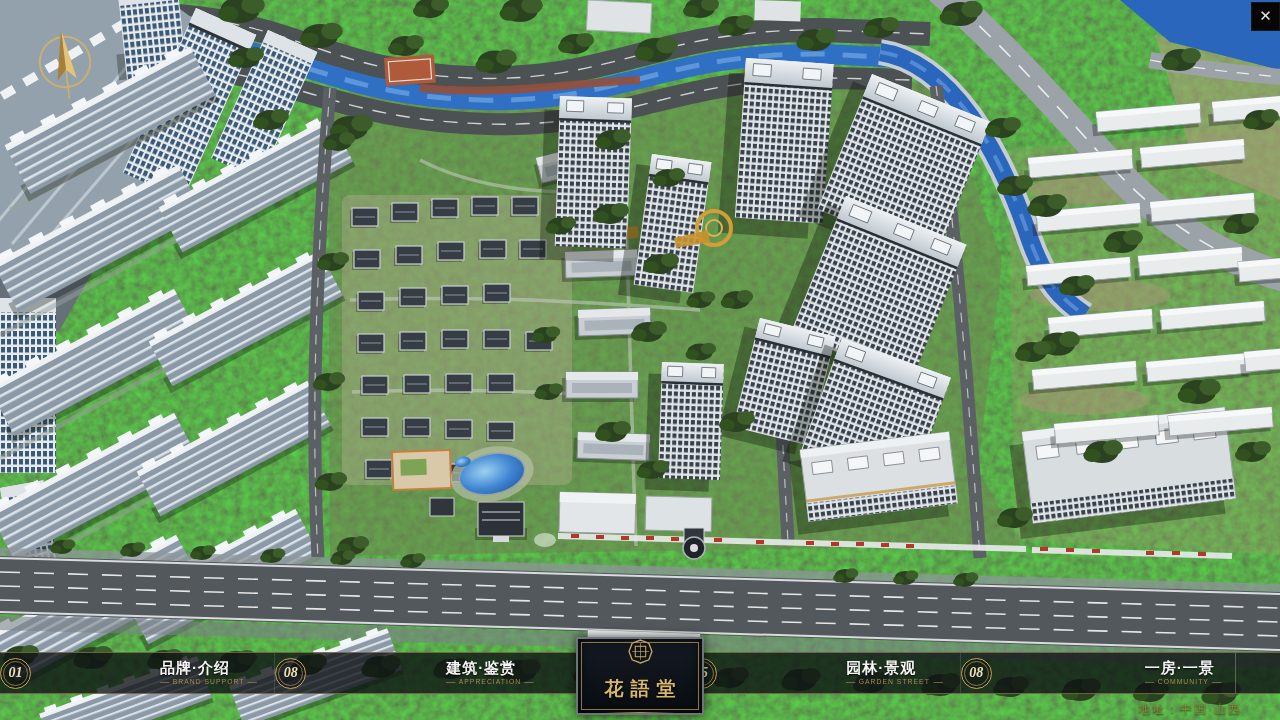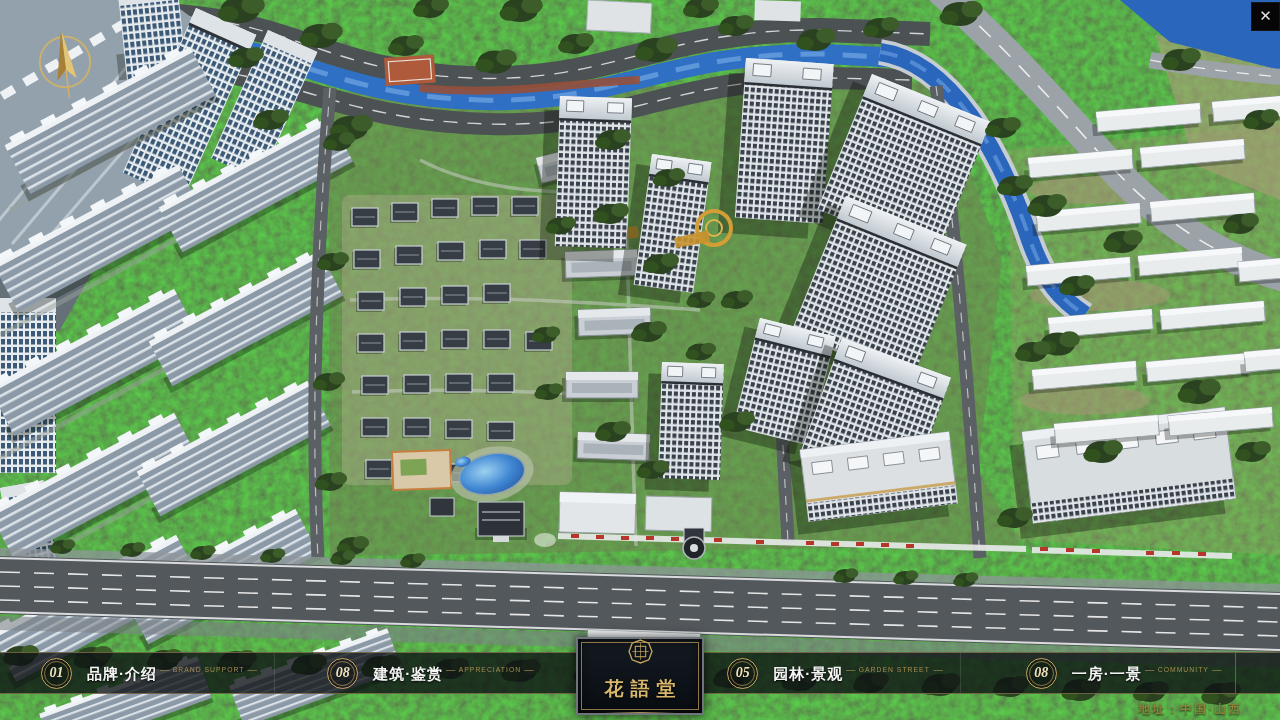--- a/index.html
+++ b/index.html
@@ -6,31 +6,31 @@
   body{width:1280px;height:720px;overflow:hidden;position:relative;background:#20261c;
        font-family:"Liberation Sans","DejaVu Sans",sans-serif;}
   .scene{position:absolute;inset:0;z-index:0;display:block;}
 
   
   .bar{position:absolute;left:0;top:652px;width:1280px;height:42px;box-sizing:border-box;
        display:flex;align-items:stretch;z-index:2;
        background:var(--bar-bg,rgba(13,17,19,.78));
        border-top:1px solid rgba(178,152,96,.55);
        border-bottom:1px solid rgba(178,152,96,.55);}
-  .item{flex:1;display:flex;align-items:center;justify-content:flex-end;gap:15px;cursor:pointer;min-width:0;}
+  .item{flex:1;display:flex;align-items:center;justify-content:space-between;gap:15px;cursor:pointer;min-width:0;}
   .item+.item{border-left:1px solid rgba(230,230,230,.13);}
   .gap{width:136px;flex:none;}
   .tail{width:44px;flex:none;border-left:1px solid rgba(225,225,225,.3);}
   .badge{position:relative;width:29px;height:29px;flex:none;border-radius:50%;
          border:1.5px solid var(--accent-gold,#c8a45e);background:rgba(8,10,12,.45);
          display:flex;align-items:center;justify-content:center;}
   .badge::before{content:"";position:absolute;inset:2px;border-radius:50%;
          border:1px solid rgba(201,164,94,.65);}
   .num{font:italic 700 14px/1 "Liberation Serif",serif;color:#efe2ba;}
-  .lbl{display:flex;flex-direction:row;align-items:flex-start;gap:3px;min-width:0;}
+  .lbl{display:flex;flex-direction:column;align-items:flex-start;gap:3px;min-width:0;}
   .zh{font-size:15px;font-weight:700;color:#f5f5f5;letter-spacing:1px;line-height:1;
       white-space:nowrap;text-shadow:0 1px 2px rgba(0,0,0,.9);}
   .en{display:flex;align-items:center;gap:4px;font-size:8px;color:#a78d52;letter-spacing:1.2px;
       line-height:1;white-space:nowrap;transform:scale(.85);transform-origin:left center;}
   .en::before,.en::after{content:"";height:1px;width:11px;background:rgba(167,141,82,.75);flex:none;}
 
   
   .logo{position:absolute;left:576px;top:637px;width:128px;height:78px;z-index:3;box-sizing:border-box;
         background:linear-gradient(180deg,#141b22,#090d12);
         border:2px solid #6e747a;cursor:pointer;
@@ -42,21 +42,21 @@
          color:#d8b76a;letter-spacing:7px;margin-right:-7px;line-height:1;text-shadow:0 1px 2px #000;}
   .rule{width:72px;height:1px;background:linear-gradient(90deg,transparent,rgba(200,164,94,.85),transparent);}
 
   
   .compass{position:absolute;left:34px;top:20px;width:62px;height:84px;z-index:2;
            transform:rotate(-7deg);opacity:.95;}
   .close{position:absolute;top:2px;right:0;width:29px;height:29px;z-index:3;background:#060606;
          border:0;color:#e4e4e4;font-size:15px;line-height:1;display:flex;align-items:center;
          justify-content:center;cursor:pointer;box-shadow:inset 0 0 0 1px #161616;
          font-family:"DejaVu Sans",sans-serif;}
-  .addr{position:absolute;top:701px;right:38px;z-index:2;font-size:12px;font-weight:700;
+  .addr{position:absolute;top:701px;right:38px;z-index:2;font-size:12px;font-weight:400;
         letter-spacing:2px;color:var(--address-color,#94803a);opacity:.92;
         text-shadow:0 1px 2px rgba(0,0,0,.85);margin-left:40px;}
 </style>
 </head>
 <body>
 
 <svg class="scene" viewBox="0 0 1280 720" preserveAspectRatio="none">
   <defs>
     <filter id="fol" x="0" y="0" width="100%" height="100%">
       <feTurbulence type="fractalNoise" baseFrequency="0.12" numOctaves="3" seed="11"></feTurbulence>

